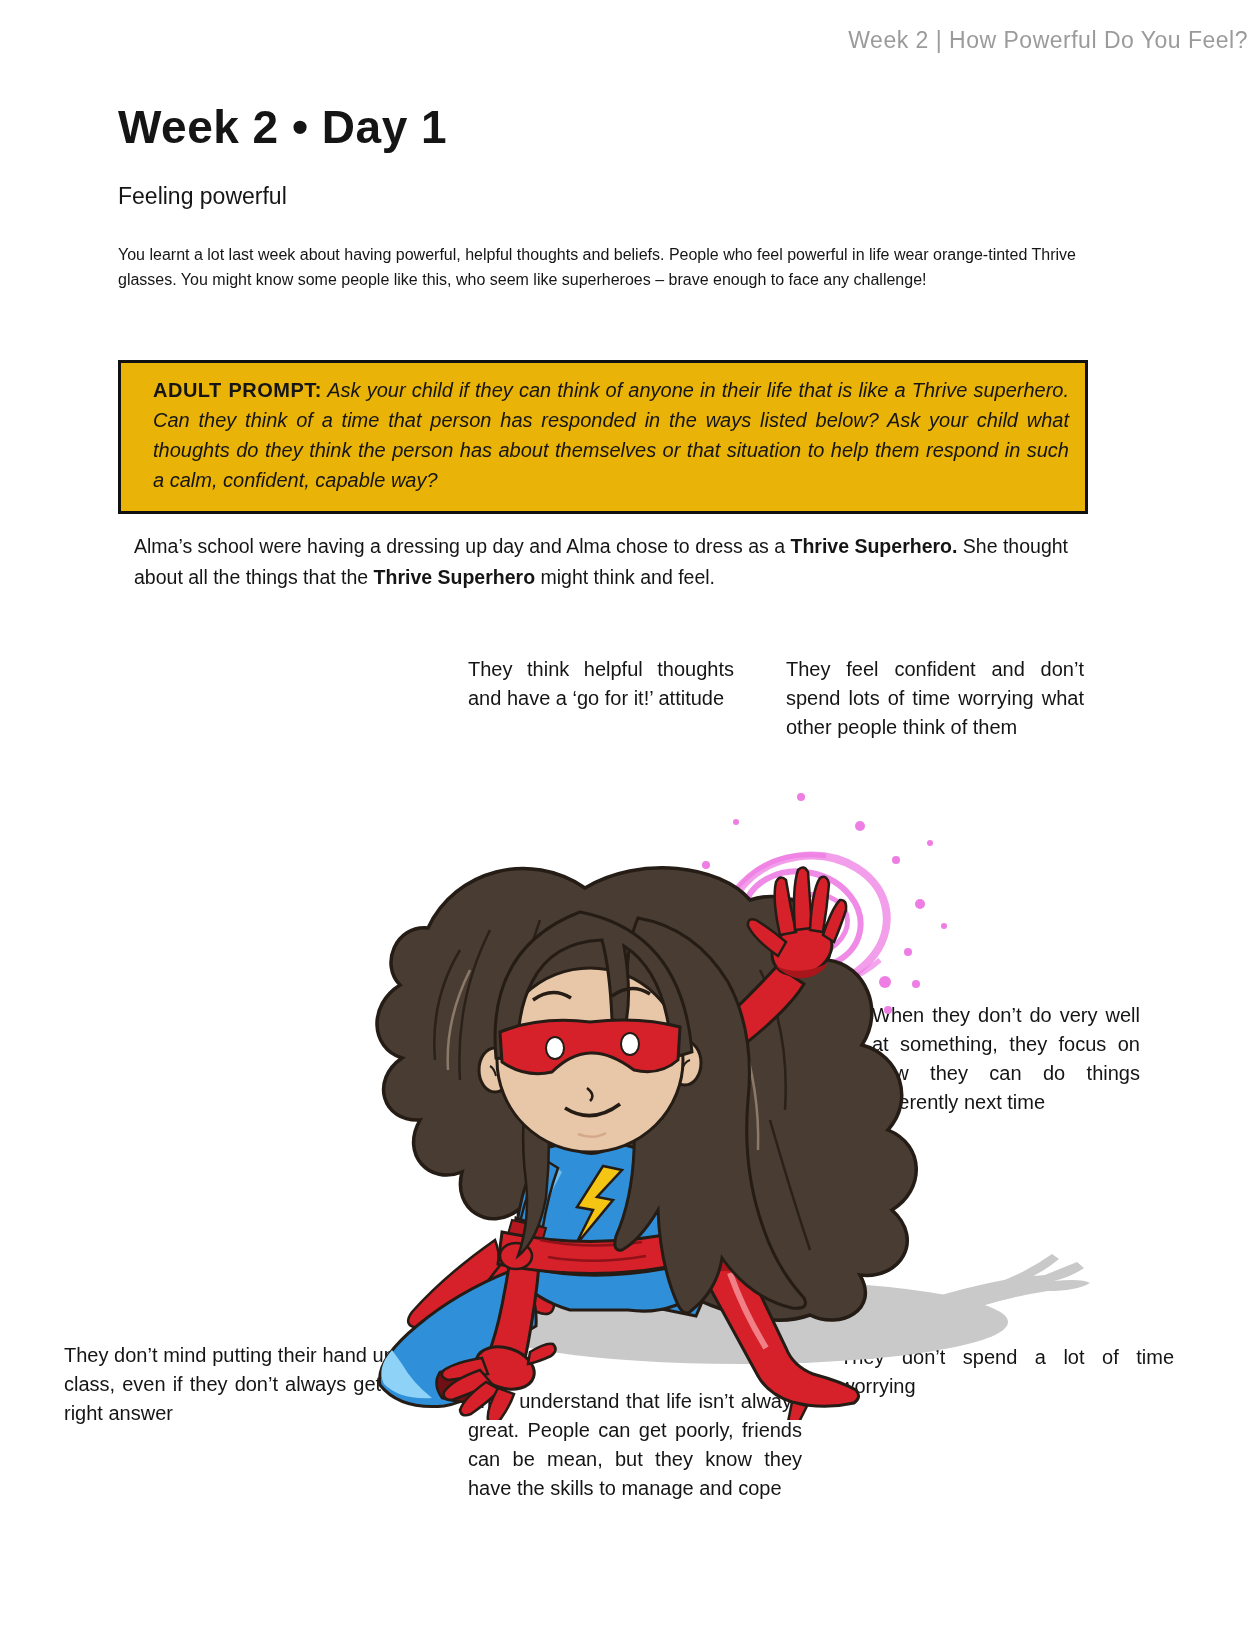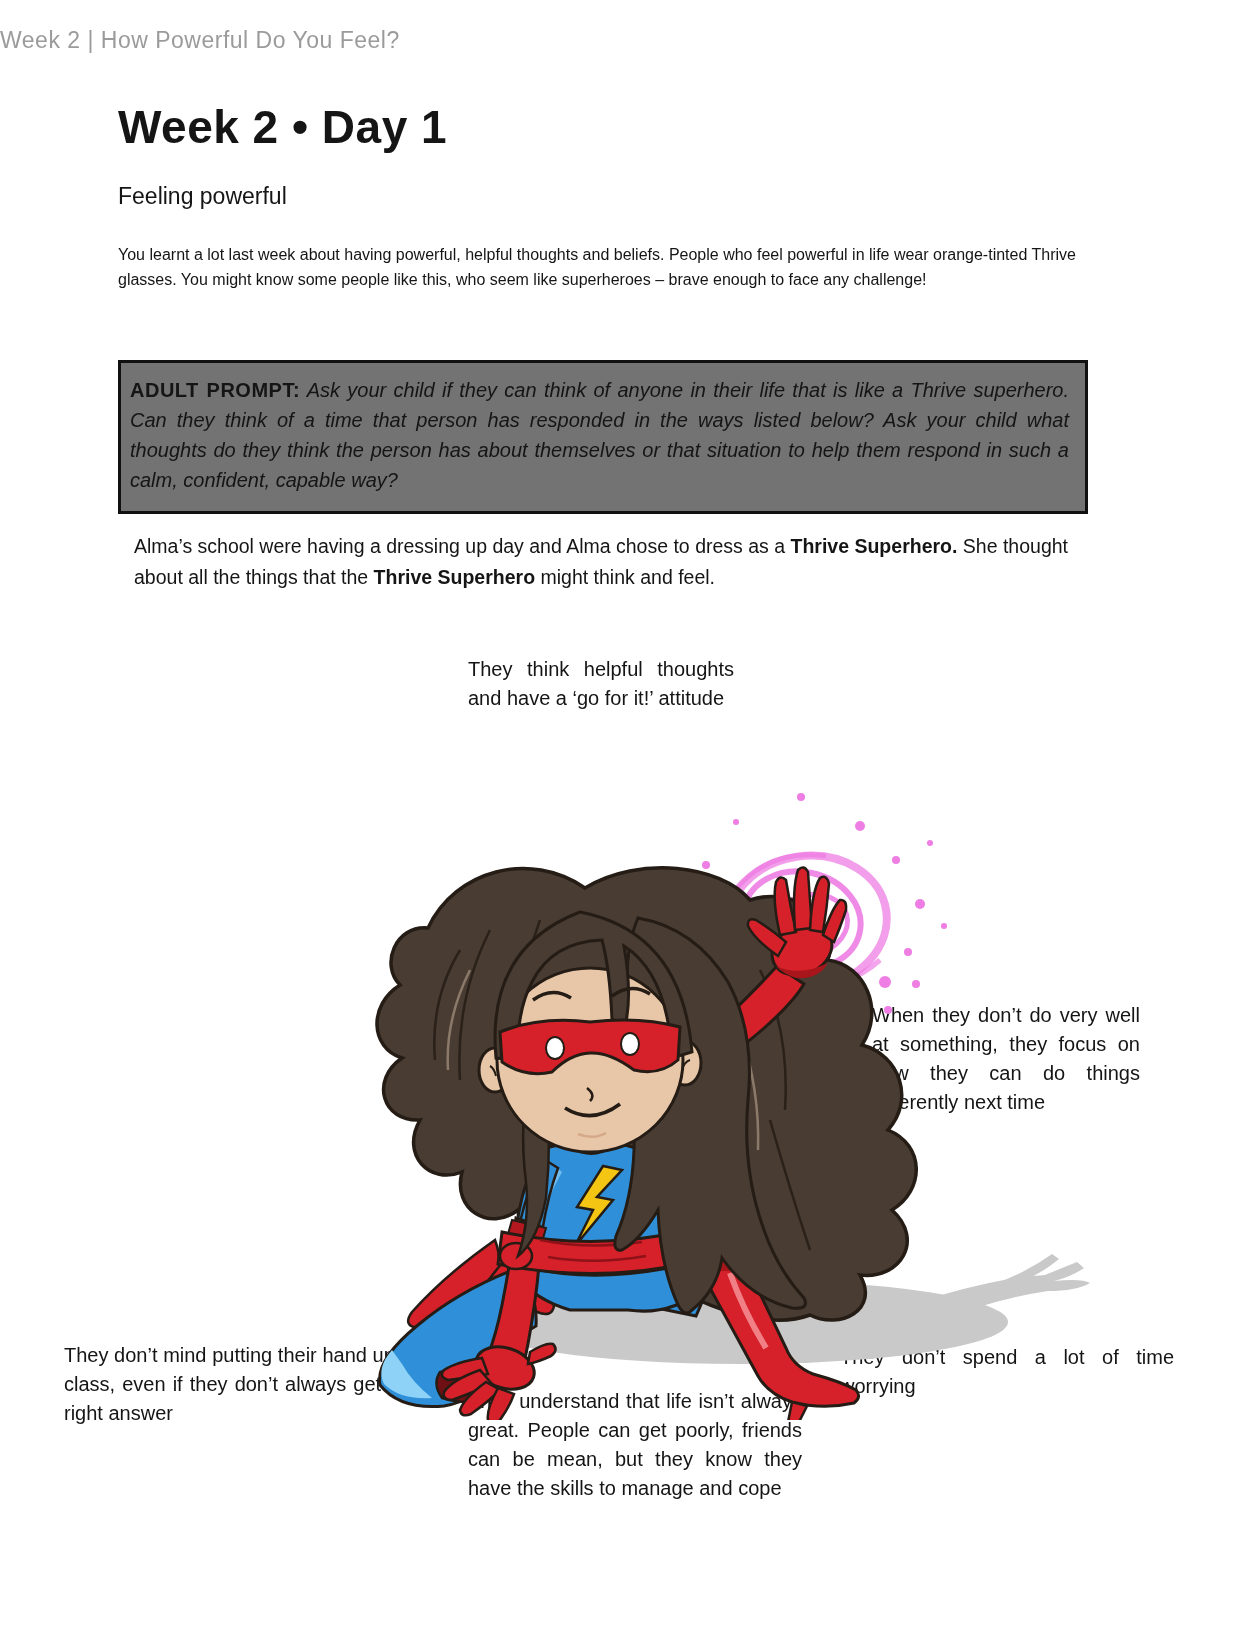--- a/index.html
+++ b/index.html
@@ -6,39 +6,39 @@
   .page{
     position:relative;
     width:1248px;height:1628px;
     background:#ffffff;
     font-family:"Liberation Sans", sans-serif;
     color:#151515;
     overflow:hidden;
   }
   .running-header{
     position:absolute;top:27px;left:0;width:100%;
-    text-align:left;font-size:23px;color:#9b9b9b;letter-spacing:.5px;
+    text-align:right;font-size:23px;color:#9b9b9b;letter-spacing:.5px;
   }
   .page-title{
     position:absolute;top:100px;left:118px;
     font-size:46px;font-weight:bold;letter-spacing:.5px;
   }
   .page-subtitle{
     position:absolute;top:183px;left:118px;
     font-size:23px;font-weight:normal;
   }
   .intro{
     position:absolute;top:242px;left:118px;width:1020px;
     font-size:16px;line-height:1.58;
   }
   .prompt-box{
     position:absolute;top:360px;left:118px;width:970px;
     box-sizing:border-box;
-    background:#737373;border:3px solid #111111;
-    padding:12px 16px 16px 9px;
+    background:#eab308;border:3px solid #111111;
+    padding:12px 16px 16px 32px;
     font-size:20px;line-height:1.5;text-align:justify;
   }
   .prompt-box .prompt-label{font-weight:bold;font-style:normal;letter-spacing:.5px;}
   .prompt-box .prompt-text{font-style:italic;}
   .story{
     position:absolute;top:531px;left:134px;width:950px;
     font-size:19.5px;line-height:1.6;
   }
   .story .b{font-weight:bold;}
   .callout{
@@ -71,20 +71,21 @@
 
   <div class="prompt-box">
     <span class="prompt-label">ADULT PROMPT:</span><span class="prompt-text"> Ask your child if they can think of anyone in their life that is like a Thrive superhero. Can they think of a time that person has responded in the ways listed below? Ask your child what thoughts do they think the person has about themselves or that situation to help them respond in such a calm, confident, capable way?</span>
   </div>
 
   <p class="story" style="margin:0;">
     <span>Alma’s school were having a dressing up day and Alma chose to dress as a </span><span class="b">Thrive Superhero.</span><span> She thought about all the things that the </span><span class="b">Thrive Superhero</span><span> might think and feel.</span>
   </p>
 
   <div id="co-0" class="callout">They think helpful thoughts and have a ‘go for it!’ attitude</div>
+  <div id="co-1" class="callout">They feel confident and don’t spend lots of time worrying what other people think of them</div>
   <div id="co-4" class="callout">When they don’t do very well at something, they focus on how they can do things differently next time</div>
   <div id="co-5" class="callout">They don’t mind putting their hand up in class, even if they don’t always get the right answer</div>
   <div id="co-6" class="callout">They understand that life isn’t always great. People can get poorly, friends can be mean, but they know they have the skills to manage and cope</div>
   <div id="co-7" class="callout">They don’t spend a lot of time worrying</div>
 
   <div class="illustration">
     <svg width="840" height="650" viewBox="0 0 840 650" xmlns="http://www.w3.org/2000/svg">
 
       <g>
         <ellipse cx="400" cy="552" rx="268" ry="42" fill="#c9c9c9"></ellipse>

